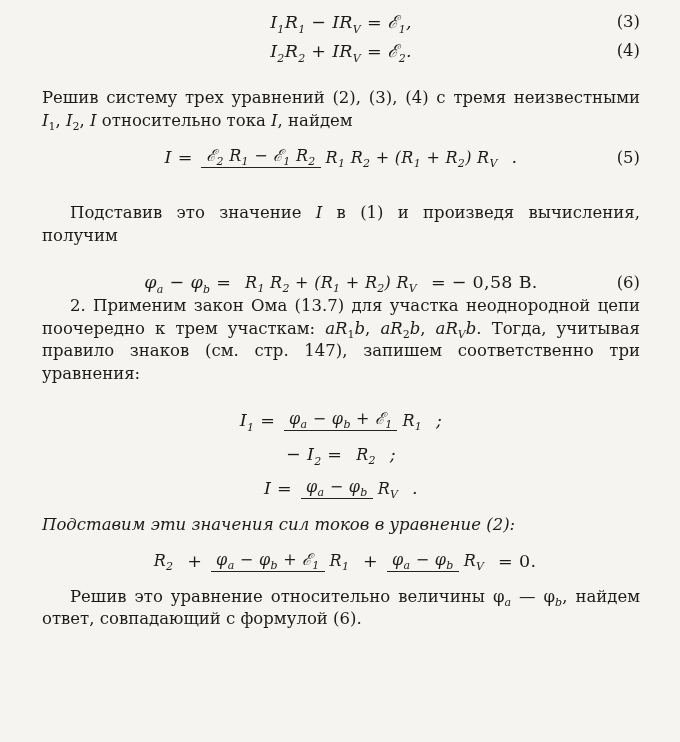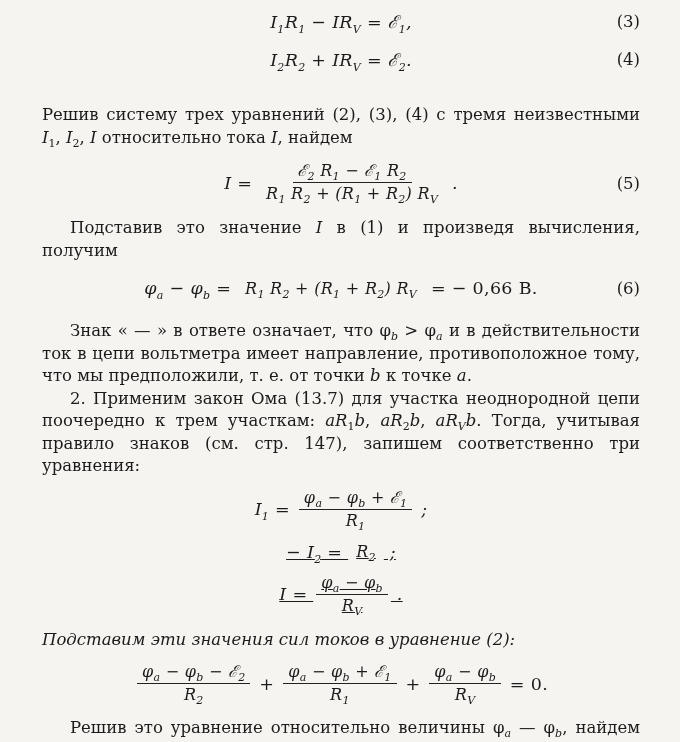--- a/index.html
+++ b/index.html
@@ -32,48 +32,48 @@
     min-height:26px;
   }
   .eq .math-row{
     display:flex;align-items:center;
     font-style:italic;
     letter-spacing:.3px;
   }
   .eq .mtext{white-space:pre;}
   .eq .up{font-style:normal;}
   .frac{
-    display:inline-flex;flex-direction:column;align-items:center;
+    display:inline-flex;flex-direction:row;align-items:center;
     margin:0 3px;vertical-align:middle;
     font-size:16px;
   }
   .frac .num{
     display:block;padding:0 5px 1px 5px;
     border-bottom:1.4px solid #222;
     line-height:20px;white-space:pre;
   }
   .frac .den{
     display:block;padding:1px 5px 0 5px;
     line-height:20px;white-space:pre;
   }
   .eqnum{
     position:absolute;right:0;top:50%;
     transform:translateY(-50%);
     font-style:normal;font-size:16.5px;
   }
   
   .mt-a{margin-top:2px;}
-  .mt-b{margin-top:12px;}
-  .mt-c{margin-top:32px;}
+  .mt-b{margin-top:3px;}
+  .mt-c{margin-top:24px;}
   .mt-d{margin-top:12px;}
-  .mt-e{margin-top:13px;}
-  .mt-f{margin-top:13px;}
+  .mt-e{margin-top:32px;}
+  .mt-f{margin-top:22px;}
   .mt-g{margin-top:19px;}
-  .mt-h{margin-top:10px;}
-  .mt-i{margin-top:8px;text-decoration:underline;}
+  .mt-h{margin-top:22px;}
+  .mt-i{margin-top:8px;}
   .mt-j{margin-top:13px;font-style:italic;}
   .mt-k{margin-top:11px;}
   .mt-l{margin-top:12px;}
 </style>
 </head>
 <body>
 
 <div id="page">
 
   <div class="eq mt-a">
@@ -105,26 +105,25 @@
   </div>
 
   <p class="para indent mt-e">Подставив это значение <i>I</i> в (1) и произведя вычисления, получим</p>
 
   <div class="eq mt-f">
     <span class="math-row">
         <span class="mtext">φ<sub>a</sub> − φ<sub>b</sub> = </span>
         <span class="frac">
           <span class="den">R<sub>1</sub> R<sub>2</sub> + (R<sub>1</sub> + R<sub>2</sub>) R<sub>V</sub></span>
         </span>
-        <span class="mtext"> = <span class="up">− 0,66 В.</span></span>
+        <span class="mtext"> = <span class="up">− 0,58 В.</span></span>
       </span>
     <span class="eqnum">(6)</span>
   </div>
 
-  <p class="para indent mt-g">Знак « — » в ответе означает, что φ<sub><i>b</i></sub> &gt; φ<sub><i>a</i></sub> и в действительности ток в цепи вольтметра имеет направление, противоположное тому, что мы предположили, т. е. от точки <i>b</i> к точке <i>a</i>.</p>
 
   <p class="para indent">2. Применим закон Ома (13.7) для участка неоднородной цепи поочередно к трем участкам: <i>aR</i><sub>1</sub><i>b</i>,  <i>aR</i><sub>2</sub><i>b</i>,  <i>aR</i><sub><i>V</i></sub><i>b</i>. Тогда, учитывая правило знаков (см. стр. 147), запишем соответственно три уравнения:</p>
 
   <div class="eq mt-h">
     <span class="math-row">
         <span class="mtext">I<sub>1</sub> = </span>
         <span class="frac">
           <span class="num">φ<sub>a</sub> − φ<sub>b</sub> + ℰ<sub>1</sub></span>
           <span class="den">R<sub>1</sub></span>
         </span>
@@ -151,21 +150,20 @@
         </span>
         <span class="mtext"> .</span>
       </span>
   </div>
 
   <p class="para mt-j">Подставим эти значения сил  токов  в  уравнение (2):</p>
 
   <div class="eq mt-k">
     <span class="math-row">
         <span class="frac">
-          <span class="num">φ<sub>a</sub> − φ<sub>b</sub> − ℰ<sub>2</sub></span>
           <span class="den">R<sub>2</sub></span>
         </span>
         <span class="mtext"> + </span>
         <span class="frac">
           <span class="num">φ<sub>a</sub> − φ<sub>b</sub> + ℰ<sub>1</sub></span>
           <span class="den">R<sub>1</sub></span>
         </span>
         <span class="mtext"> + </span>
         <span class="frac">
           <span class="num">φ<sub>a</sub> − φ<sub>b</sub></span>

